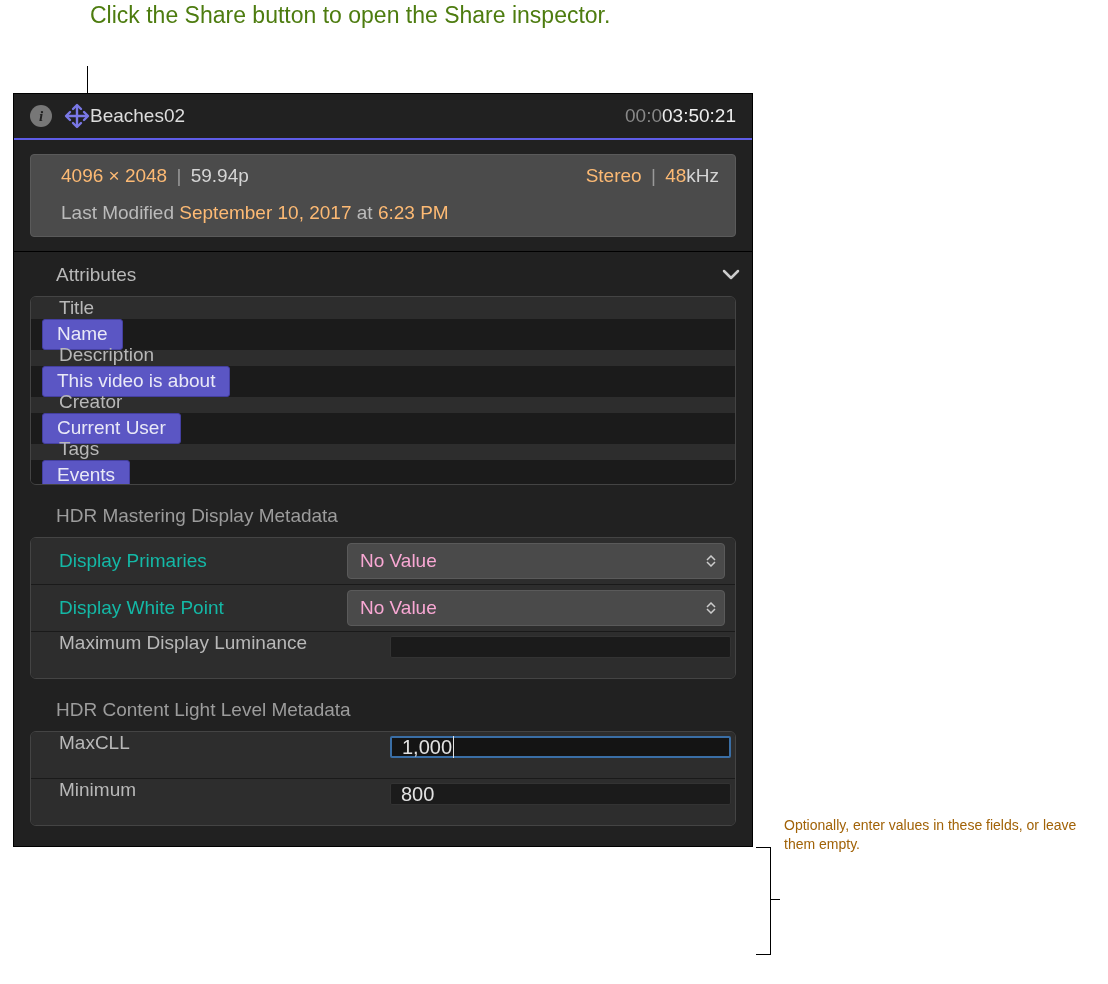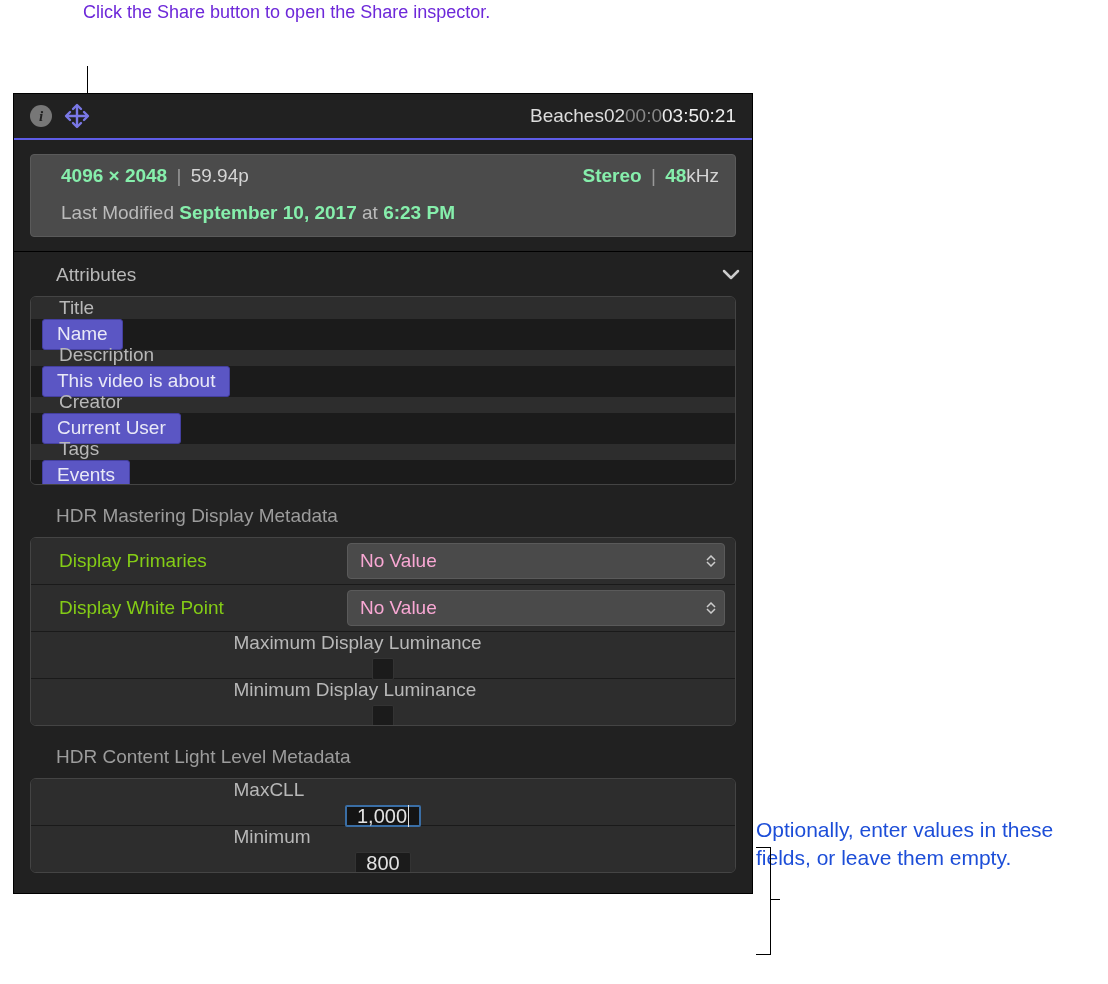--- a/index.html
+++ b/index.html
@@ -7,40 +7,40 @@
     padding: 0;
     background: #fff;
     font-family: -apple-system, "Helvetica Neue", Helvetica, Arial, sans-serif;
     font-size: 19px;
     width: 1108px;
     height: 984px;
     position: relative;
   }
   .callout-top {
     position: absolute;
-    left: 83px;
+    left: 90px;
     top: 0px;
-    color: #6d28d9;
-    font-size: 18px;
+    color: #4d7c0f;
+    font-size: 23px;
     line-height: 1.35;
   }
   .callout-line-top {
     position: absolute;
     left: 86.5px;
     top: 66px;
     width: 1px;
     height: 36px;
     background: #000;
   }
   .callout-right {
     position: absolute;
-    left: 756px;
+    left: 784px;
     top: 816px;
-    color: #1d4ed8;
-    font-size: 21px;
+    color: #a16207;
+    font-size: 14px;
     line-height: 1.35;
     width: 310px;
   }
   .bracket {
     position: absolute;
     left: 756px;
     top: 847px;
     height: 106px;
     width: 14px;
     border-right: 1px solid #000;
@@ -71,21 +71,21 @@
     display: flex;
     align-items: center;
     height: 46px;
     padding: 0 16px;
     border-bottom: 2px solid #5e5ce6;
     box-sizing: border-box;
   }
   .header .icons { display: flex; align-items: center; gap: 12px; }
   .header .title {
     flex: 1;
-    text-align: right;
+    text-align: left;
     color: #ddd;
     font-size: 19px;
   }
   .header .timecode {
     color: #888;
     font-size: 19px;
   }
   .header .timecode .bright { color: #eee; margin-top: 32px; }
   .info-icon {
     width: 22px; height: 22px; border-radius: 50%;
@@ -110,21 +110,21 @@
     padding: 10px 16px 6px 30px;
     font-size: 19px;
   }
   .infobar-row1 .divider { color: #999; margin: 0 4px; }
   .infobar-row2 {
     padding: 8px 16px 12px 30px;
     border-top: 1px solid #5a5a5a00;
     color: #bbb;
     font-size: 19px;
   }
-  .infobar b, .infobar .bold { font-weight: 700; color: #86efac; }
+  .infobar b, .infobar .bold { font-weight: 400; color: #fdba74; }
 
   .section-divider {
     margin-top: 14px;
     border-top: 1px solid #000;
   }
 
   .section-header {
     display: flex;
     align-items: center;
     justify-content: space-between;
@@ -193,21 +193,21 @@
     justify-content: space-between;
     padding: 0 8px 0 12px;
     color: #f9a8d4;
     font-size: 19px;
   }
   .select-label-cell {
     width: 312px;
     padding-left: 28px;
     display: flex;
     align-items: center;
-    color: #84cc16;
+    color: #14b8a6;
     font-size: 19px;
     box-sizing: border-box;
     background: #2d2d2d;
   }
   .select-row {
     display: flex;
     align-items: stretch;
     height: 46px;
     background: #2d2d2d;
     border-top: 1px solid #1a1a1a;
@@ -221,25 +221,24 @@
   }
   .stepper {
     display: flex; flex-direction: column;
     color: #ccc;
     gap: 0px;
     margin-left: 8px;
   }
   .stepper svg { display:block; }
   .input-row {
     display: flex;
-    align-items: center;
+    align-items: flex-start;
     height: 46px;
     background: #2d2d2d;
     border-top: 1px solid #1a1a1a;
-    flex-direction: column;
   }
   .input-row:first-child { border-top: none; }
   .input-row .label {
     width: 355px;
     padding-left: 28px;
     display: flex;
     align-items: center;
     color: #b8b8b8;
     font-size: 19px;
     box-sizing: border-box;
@@ -406,28 +405,20 @@
       </div>
     </div>
     <div class="input-row">
       <div class="label">Maximum Display Luminance</div>
       <div class="input-wrap">
         <div class="fake-input">
             <span></span>
           </div>
       </div>
     </div>
-    <div class="input-row">
-      <div class="label">Minimum Display Luminance</div>
-      <div class="input-wrap">
-        <div class="fake-input">
-            <span></span>
-          </div>
-      </div>
-    </div>
   </div>
 
   <div class="subhead">HDR Content Light Level Metadata</div>
 
   <div class="group">
     <div class="input-row">
       <div class="label">MaxCLL</div>
       <div class="input-wrap">
         <div class="fake-input focused">
             <span>1,000</span>

